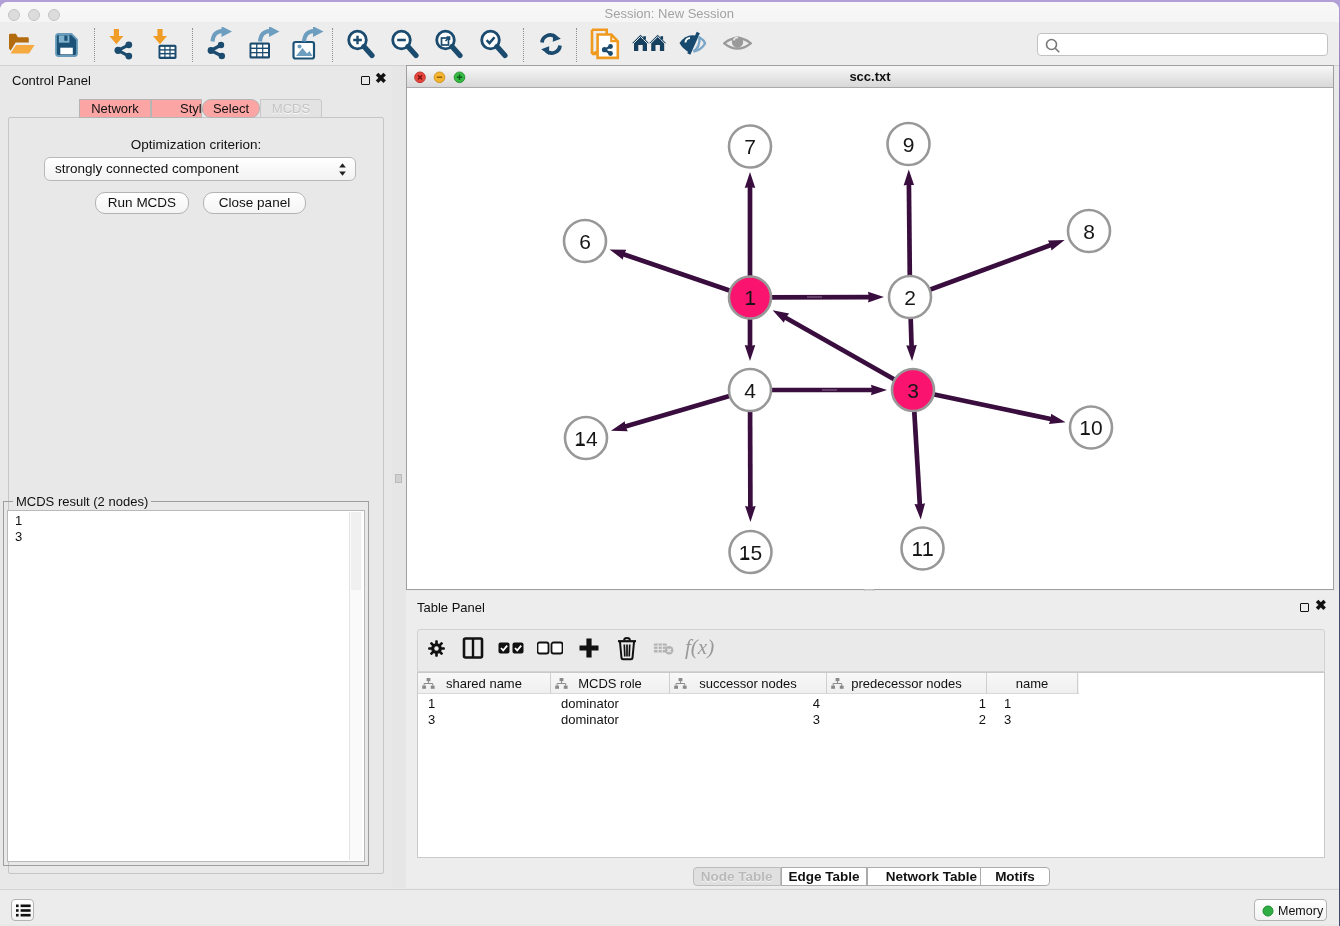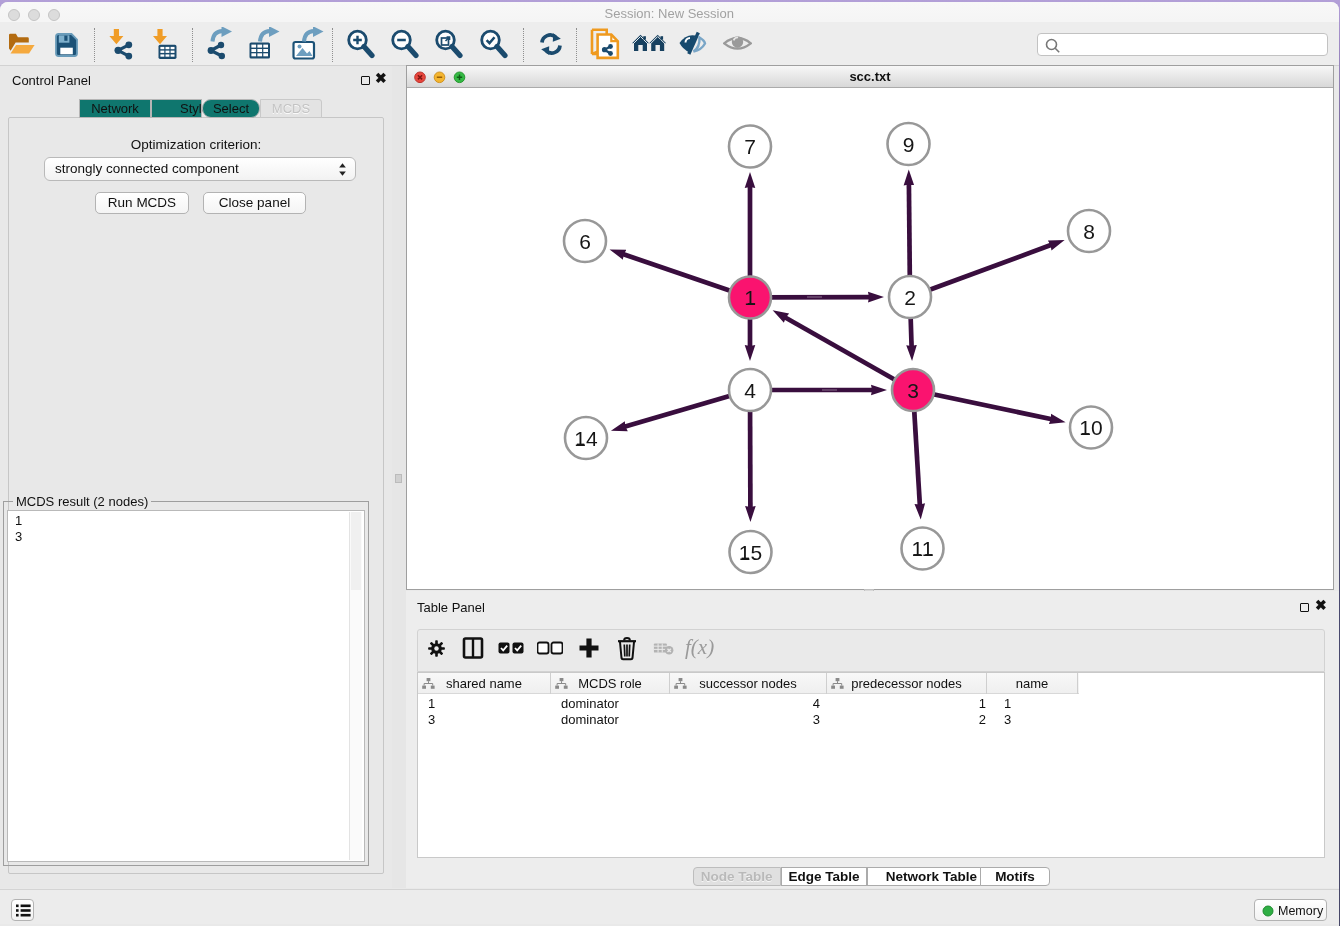--- a/index.html
+++ b/index.html
@@ -13,27 +13,27 @@
 .tsep { position:absolute; top:6px; height:34px; width:0; border-left:1px dotted #8f8f8f; }
 .ticon { position:absolute; top:6px; }
 .search { position:absolute; left:1037px; top:31px; width:291px; height:23px; background:#fff; border:1px solid #c2c2c2; border-radius:4px; }
 
 
 .cp { position:absolute; left:0; top:64px; width:392px; height:822px; background:#e8e8e8; }
 .cp-head { position:absolute; left:12px; top:7px; font-size:13px; color:#111; }
 .cp-float { position:absolute; left:361px; top:10px; width:9px; height:9px; border:1.5px solid #111; border-radius:1px; }
 .cp-close { position:absolute; left:375px; top:4px; font-size:14px; font-weight:bold; color:#111; }
 .tabs { position:absolute; left:79px; top:33px; height:19px; }
-.tab { position:absolute; top:0; height:19px; font-size:13px; text-align:center; line-height:18px; color:#111; background:#0f766e; border:1px solid #b5b5b5; }
+.tab { position:absolute; top:0; height:19px; font-size:13px; text-align:center; line-height:18px; color:#111; background:#fca5a5; border:1px solid #b5b5b5; }
 .tab.sel { background:#e3e3e3; color:#c3c3c3; border-color:#c9c9c9; text-shadow:0 1px 0 #fafafa; border-radius:0 3px 0 0; }
 .cp-body { position:absolute; left:8px; top:51px; width:376px; height:757px; border:1px solid #c6c6c6; border-radius:2px; background:#e8e8e8; }
 .opt-label { position:absolute; left:0; width:100%; top:71px; text-align:center; font-size:13.5px; color:#111; }
 .mac-select { position:absolute; left:44px; top:91px; width:312px; height:24px; background:linear-gradient(#ffffff,#f2f2f2); border:1px solid #b9b9b9; border-radius:6px; font-size:13.5px; color:#111; line-height:22px; padding-left:10px; }
 .mac-stepper { position:absolute; right:6px; top:3px; width:13px; height:17px; }
-.btn { position:absolute; top:126px; height:22px; background:linear-gradient(#ffffff,#f4f4f4); border:1px solid #b3b3b3; border-radius:5px; font-size:13.5px; color:#111; text-align:center; line-height:20px; }
+.btn { position:absolute; top:126px; height:22px; background:linear-gradient(#ffffff,#f4f4f4); border:1px solid #b3b3b3; border-radius:10px; font-size:13.5px; color:#111; text-align:center; line-height:20px; }
 .fieldset { position:absolute; left:3px; top:434.5px; width:366px; height:365px; border:1px solid #9e9e9e; }
 .fieldset .legend { position:absolute; left:9px; top:-8px; background:#e8e8e8; padding:0 3px; font-size:13px; color:#111; }
 .fieldset .ta { position:absolute; left:3px; top:8px; right:3px; bottom:3px; background:#fff; border:1px solid #b9b9b9; font-size:13px; color:#111; line-height:16px; padding:2px 0 0 7px; }
 .ta .sb { position:absolute; right:2px; top:1px; bottom:1px; width:13px; background:#fafafa; border-left:1px solid #e3e3e3; }
 .ta .sb .thumb { position:absolute; left:1px; right:1px; top:0; height:78px; background:#f0f0f0; }
 
 
 .vsplit { position:absolute; left:392px; top:64px; width:14px; height:822px; background:#e6e6e6; }
 .vsplit .h { position:absolute; left:3px; top:408px; width:7px; height:9px; background:#d0d0d0; border:1px solid #bbb; }
 .hsplit-handle { position:absolute; left:864px; top:587px; width:10px; height:7px; background:#d8d8d8; border:1px solid #c0c0c0; }

